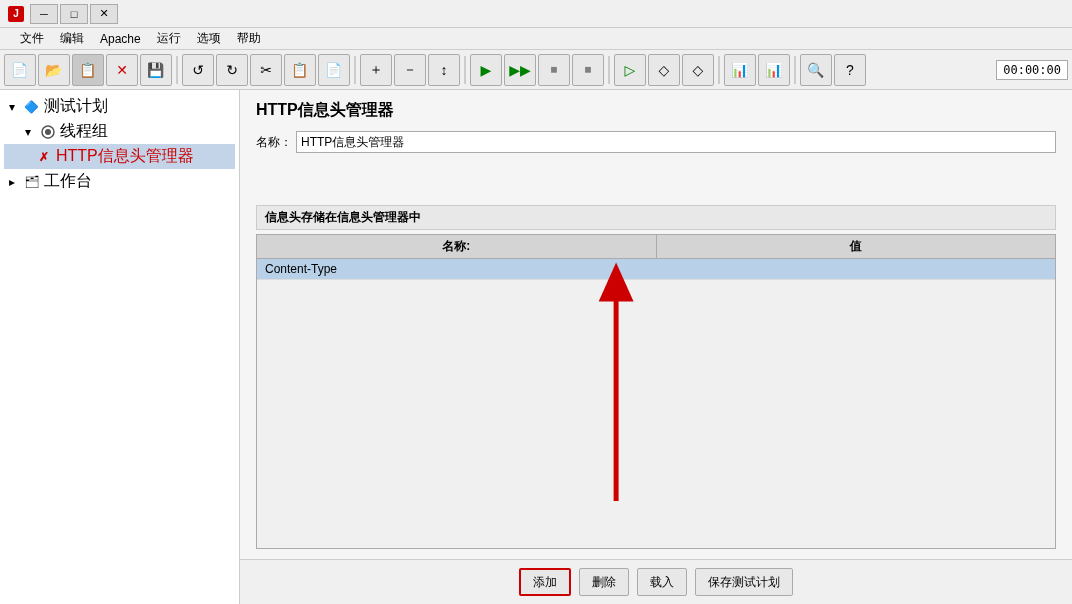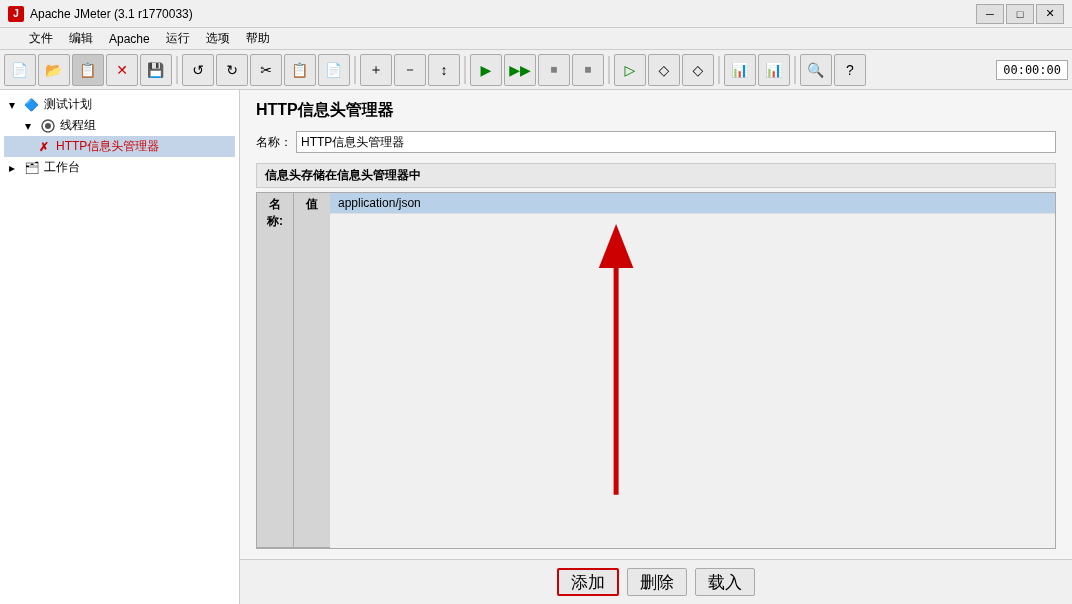--- a/index.html
+++ b/index.html
@@ -57,21 +57,21 @@
       justify-content: center;
       font-size: 11px;
     }
 
     
     .menu-bar {
       background: #f0f0f0;
       height: 22px;
       display: flex;
       align-items: center;
-      padding: 0 21px;
+      padding: 0 12px;
       border-bottom: 1px solid #ccc;
     }
     .menu-item {
       padding: 2px 8px;
       cursor: pointer;
       font-size: 12px;
       color: #000;
       height: 100%;
       display: flex;
       align-items: center;
@@ -141,21 +141,21 @@
     .tree-icon {
       width: 16px;
       height: 16px;
       margin-right: 4px;
       display: inline-flex;
       align-items: center;
       justify-content: center;
       font-size: 12px;
       flex-shrink: 0;
     }
-    .tree-label { font-size: 12px; }
+    .tree-label { font-size: 16px; }
 
     
     .right-panel {
       flex: 1;
       background: #f5f5f5;
       display: flex;
       flex-direction: column;
       overflow: hidden;
     }
 
@@ -171,21 +171,21 @@
     .panel-title {
       font-size: 16px;
       font-weight: bold;
       margin-bottom: 10px;
       color: #000;
     }
 
     .form-row {
       display: flex;
       align-items: center;
-      margin-bottom: 10px;
+      margin-bottom: 20px;
     }
     .form-label {
       width: 40px;
       font-size: 12px;
       color: #000;
       flex-shrink: 0;
     }
     .form-input {
       flex: 1;
       height: 22px;
@@ -196,29 +196,30 @@
     }
 
     .section-title {
       font-size: 12px;
       font-weight: bold;
       color: #000;
       margin-bottom: 4px;
       border: 1px solid #ccc;
       background: #e8e8e8;
       padding: 3px 8px;
+      margin-top: 32px;
     }
 
     .headers-table-container {
       flex: 1;
       border: 1px solid #aaa;
       background: #fff;
       overflow: hidden;
       display: flex;
-      flex-direction: row;
+      flex-direction: column;
       position: relative;
     }
 
     .headers-table-header {
       display: flex;
       background: #d4d4d4;
       border-bottom: 1px solid #aaa;
     }
     .headers-col {
       flex: 1;
@@ -268,37 +269,36 @@
       gap: 8px;
       background: #f0f0f0;
       border-top: 1px solid #ccc;
     }
     .action-btn {
       height: 28px;
       padding: 0 12px;
       background: #e8e8e8;
       border: 1px solid #aaa;
       cursor: pointer;
-      font-size: 17px;
+      font-size: 12px;
       font-family: "Microsoft YaHei", sans-serif;
       border-radius: 2px;
     }
     .action-btn.highlighted {
       border: 2px solid #cc0000;
       background: #e8e8e8;
     }
   </style>
 </head>
 <body>
 
 <div class="title-bar">
   <div class="title-bar-icon">
     <span style="color:white; font-weight:bold; font-size:10px;">J</span>
   </div>
-  <span class="title-bar-text">Apache JMeter (3.1 r1770033)</span>
   <div class="title-bar-buttons">
     <div class="title-btn">─</div>
     <div class="title-btn">□</div>
     <div class="title-btn close">✕</div>
   </div>
 </div>
 
 <div class="menu-bar">
   <div class="menu-item">文件</div>
   <div class="menu-item">编辑</div>
@@ -389,37 +389,38 @@
 
       <div class="section-title">信息头存储在信息头管理器中</div>
 
       <div class="headers-table-container">
         <div class="headers-table-header">
           <div class="headers-col">名称:</div>
           <div class="headers-col">值</div>
         </div>
         <div class="headers-table-body">
           <div class="headers-row selected">
-            <div class="headers-cell">application/json</div>
+            <div class="headers-cell">Content-Type</div>
           </div>
         </div>
 
         <svg class="arrow-overlay" viewBox="0 0 800 400" preserveAspectRatio="none" style="position:absolute;top:0;left:0;width:100%;height:100%;pointer-events:none;">
 
           <defs>
             <marker id="arrowhead" markerWidth="10" markerHeight="7" refX="5" refY="3.5" orient="auto">
               <polygon points="0 0, 10 3.5, 0 7" fill="#cc0000"></polygon>
             </marker>
           </defs>
           <line x1="360" y1="340" x2="360" y2="60" stroke="#cc0000" stroke-width="5" marker-end="url(#arrowhead)"></line>
         </svg>
       </div>
 
     </div>
 
     <div class="bottom-bar">
       <button class="action-btn highlighted">添加</button>
       <button class="action-btn">删除</button>
       <button class="action-btn">载入</button>
+      <button class="action-btn">保存测试计划</button>
     </div>
 
   </div>
 </div>
 
 </body></html>

